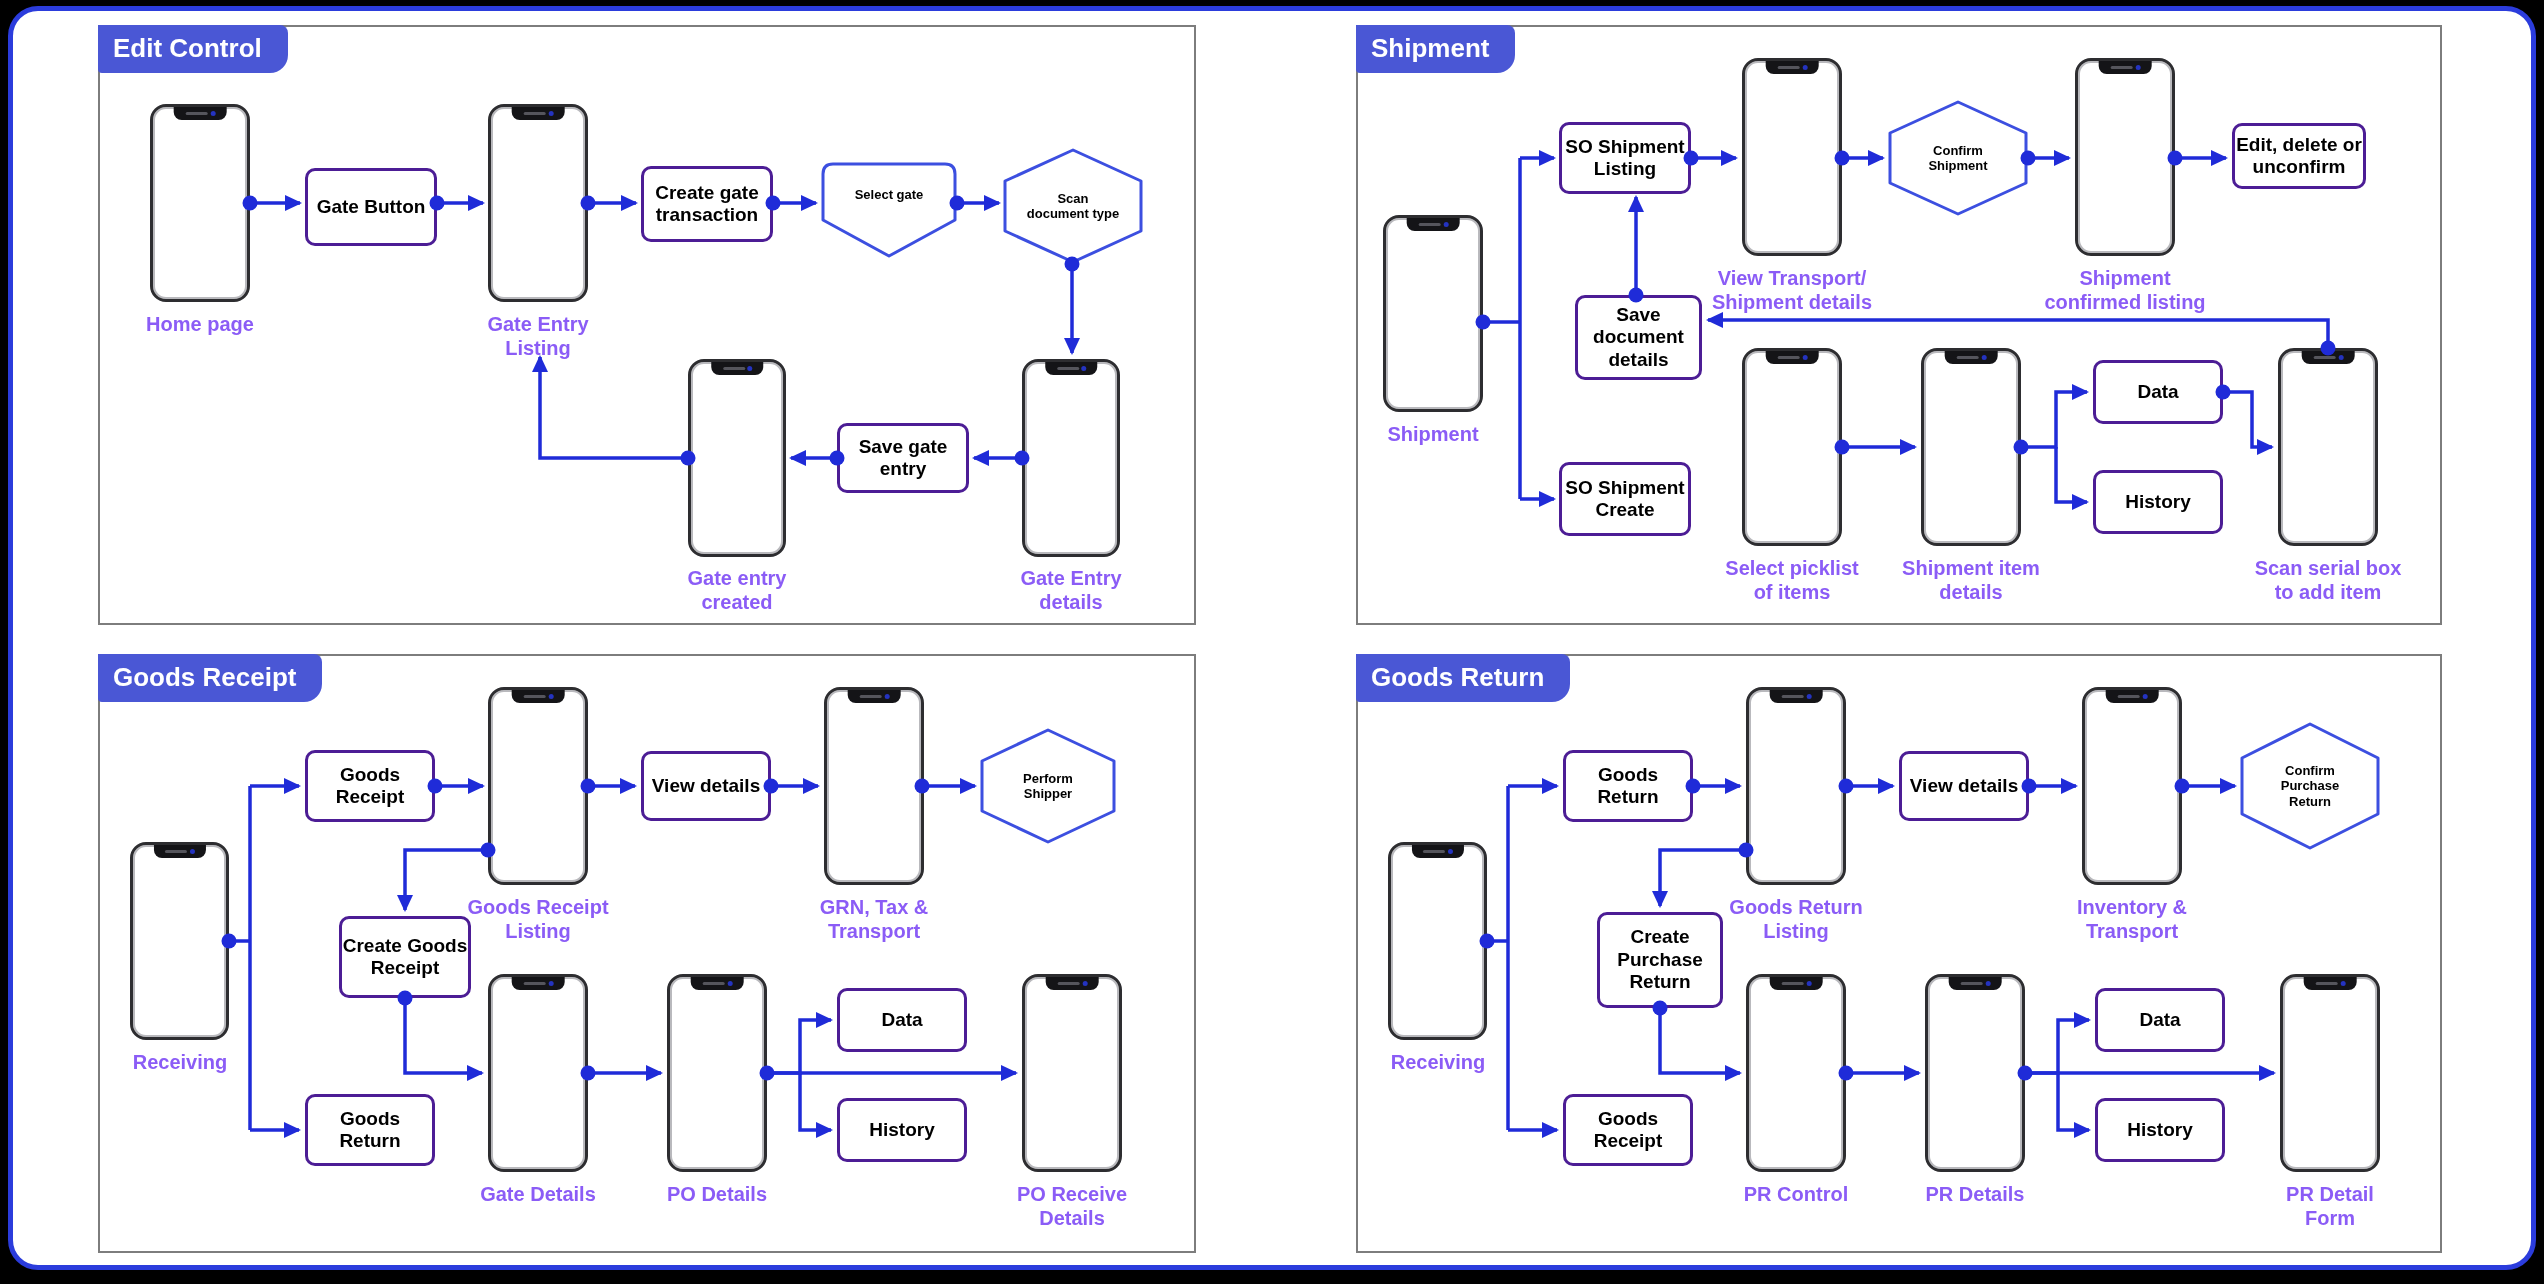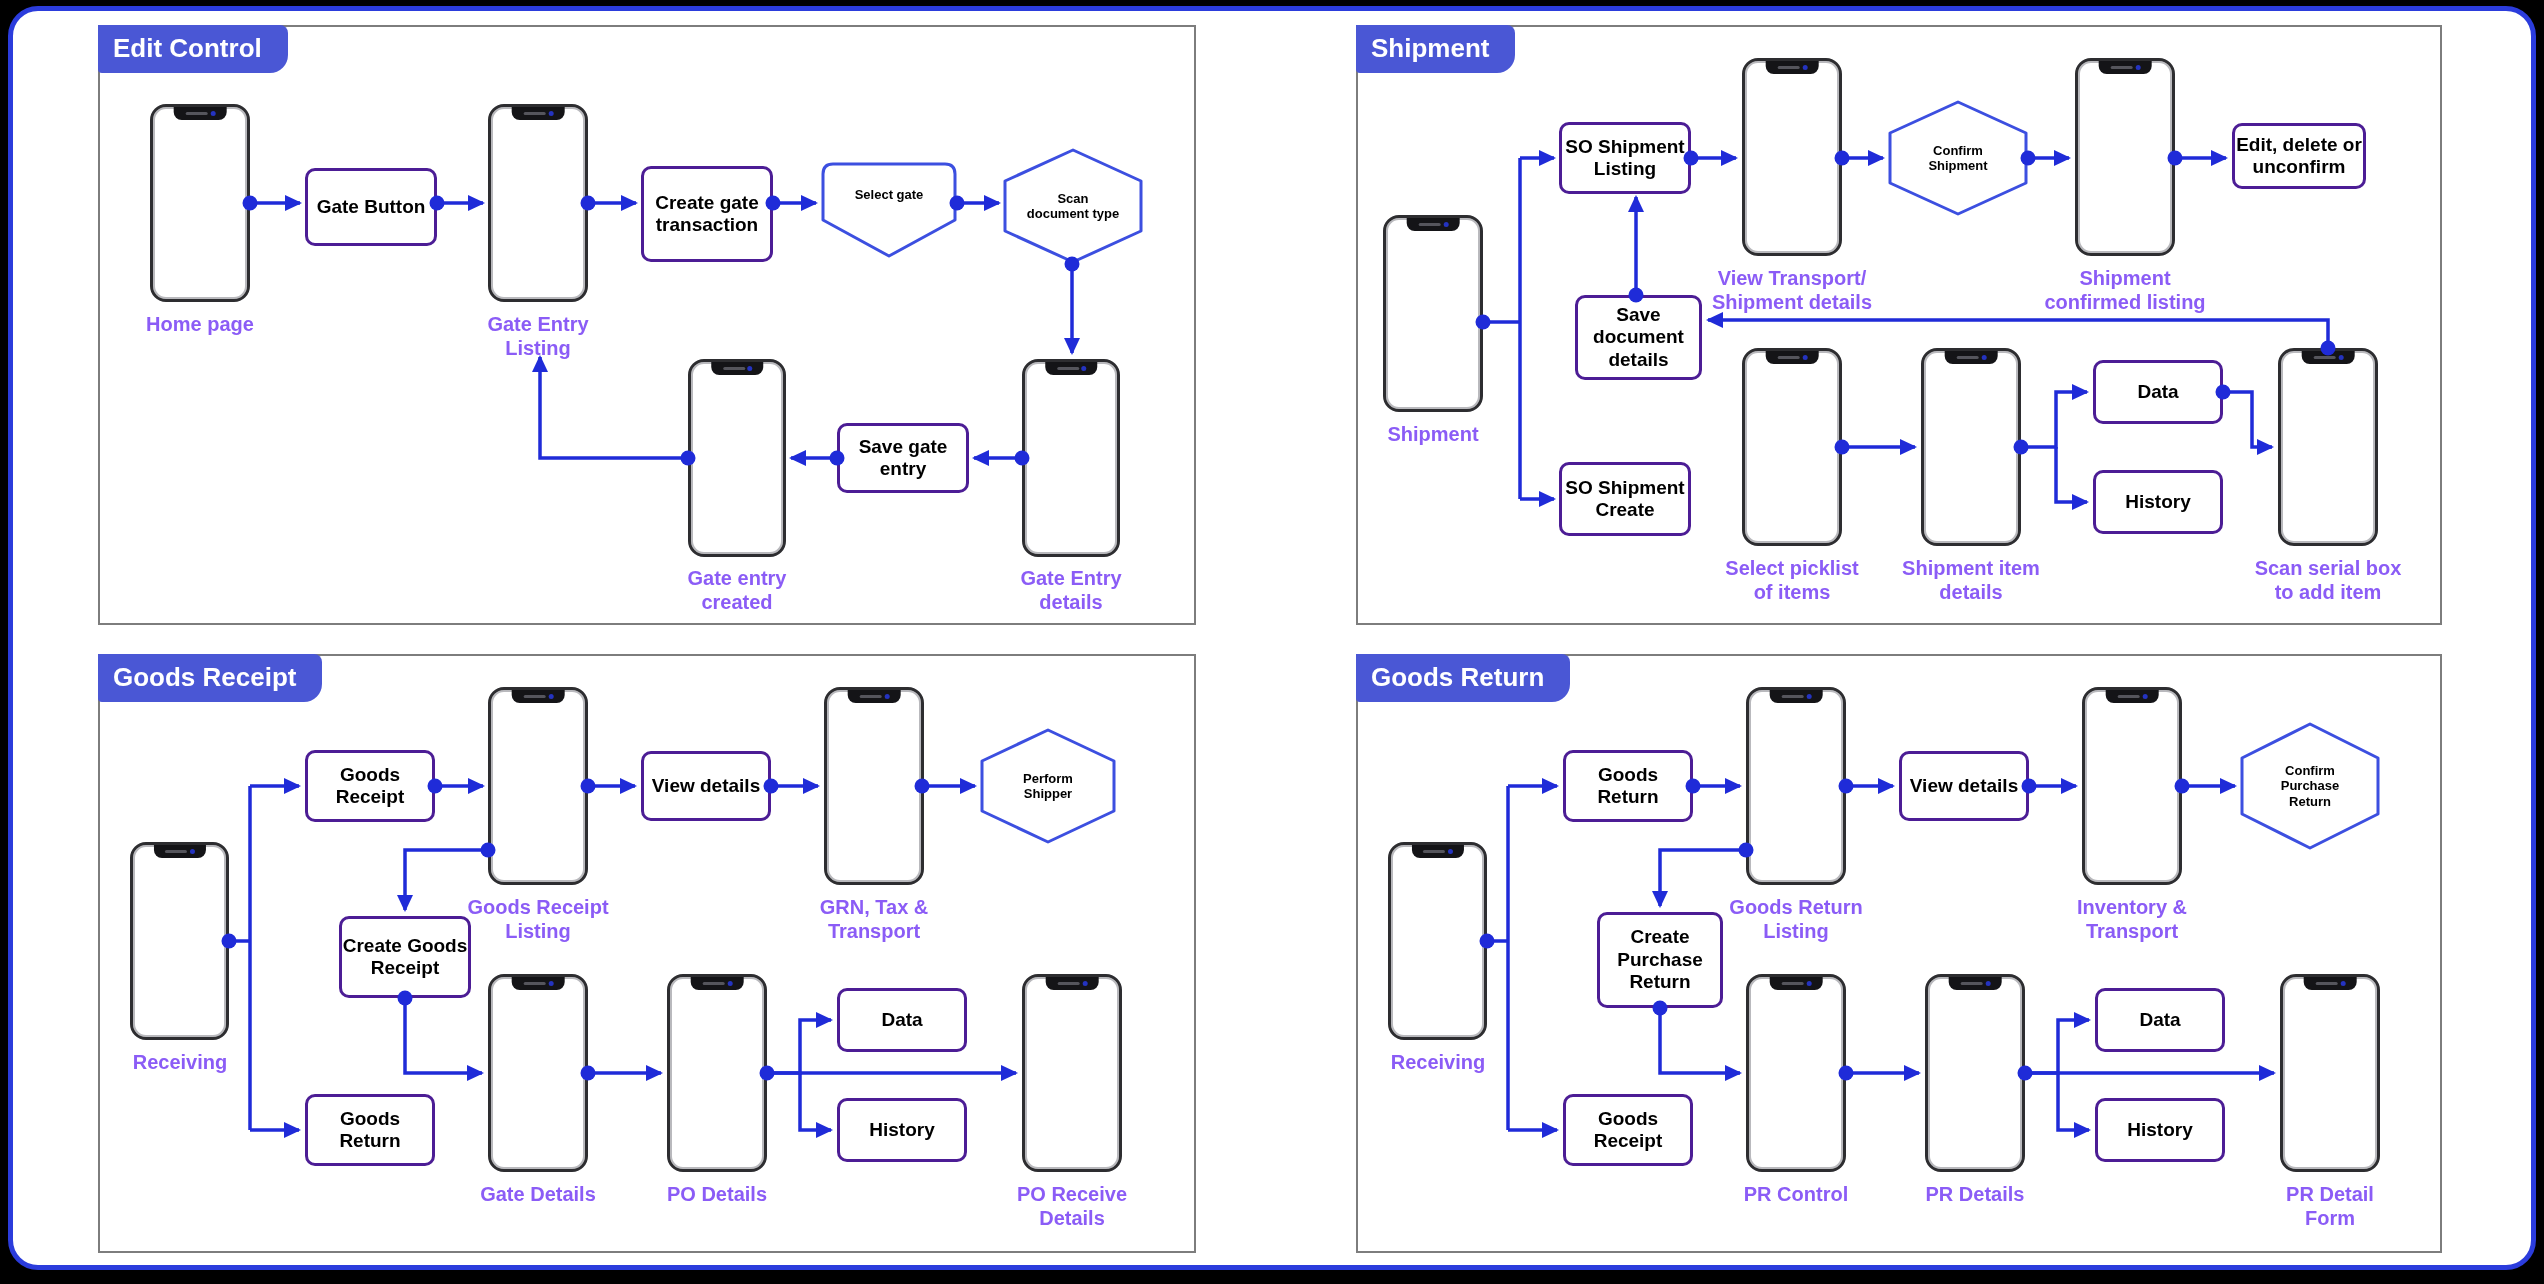--- a/index.html
+++ b/index.html
@@ -56,21 +56,21 @@
 <div class="caption" style="left:80px;top:312px">Home page</div>
 <div class="node btn" style="left:305px;top:168px;width:132px;height:78px">Gate Button</div>
 <div class="phone" style="left:488px;top:104px;width:100px;height:198px">
     <span class="notch">
       <span class="spk"></span>
       <span class="cam"></span>
     </span>
   </div>
 <div class="caption" style="left:418px;top:312px">Gate Entry
 Listing</div>
-<div class="node btn" style="left:641px;top:166px;width:132px;height:96px">Create gate
+<div class="node btn" style="left:641px;top:166px;width:132px;height:76px">Create gate
 transaction</div>
 <div class="shape" style="left:821px;top:162px;width:136px;height:96px">
   <svg width="136" height="96">
       <path d="M12,2 H124 Q134,2 134,12 V58 L68,94 L2,58 V12 Q2,2 12,2 Z" fill="#fff" stroke="#3c4fe0" stroke-width="3" stroke-linejoin="round"></path>
     </svg>
   <div class="lbl pent">Select gate</div>
 </div>
 <div class="shape" style="left:1003px;top:148px;width:140px;height:116px">
   <svg width="140" height="116">
       <polygon points="70,2 138,33 138,83 70,114 2,83 2,33" fill="#fff" stroke="#3c4fe0" stroke-width="3" stroke-linejoin="round"></polygon>

